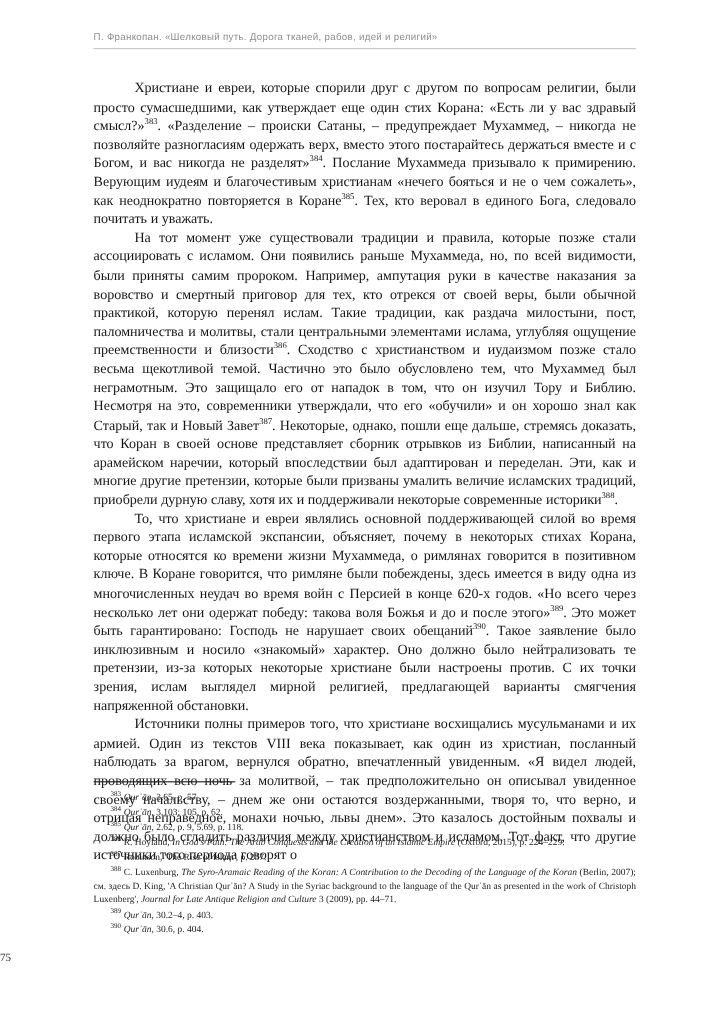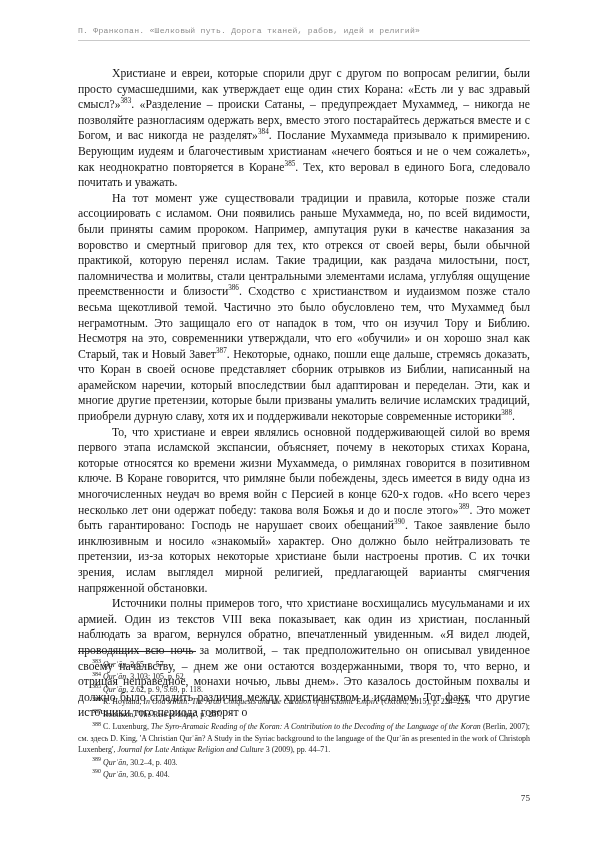--- a/index.html
+++ b/index.html
@@ -23,21 +23,21 @@
     background: #ffffff;
   }
   
   .header {
     position: absolute;
     left: 78px;
     top: 26px;
     width: 452px;
   }
   .header-text {
-    font-family: Liberation Mono, monospace;
+    font-family: Liberation Sans, sans-serif;
     font-size: 8.1px;
     letter-spacing: 0.25px;
     color: #8d8d8d;
     white-space: nowrap;
   }
   .header-rule {
     margin-top: 5px;
     border-bottom: 0.8px solid #c9c9c9;
     width: 452px;
   }
@@ -93,21 +93,20 @@
     vertical-align: super;
     line-height: 0;
     margin-right: 2.2px;
   }
   
   .folio {
     position: absolute;
     left: 0;
     top: 793px;
     width: 530px;
-    text-align: right;
     font-size: 9.2px;
     color: #2a2a2a;
   }
 </style>
 </head>
 <body>
 
 <div class="page">
 
   <div class="header">

